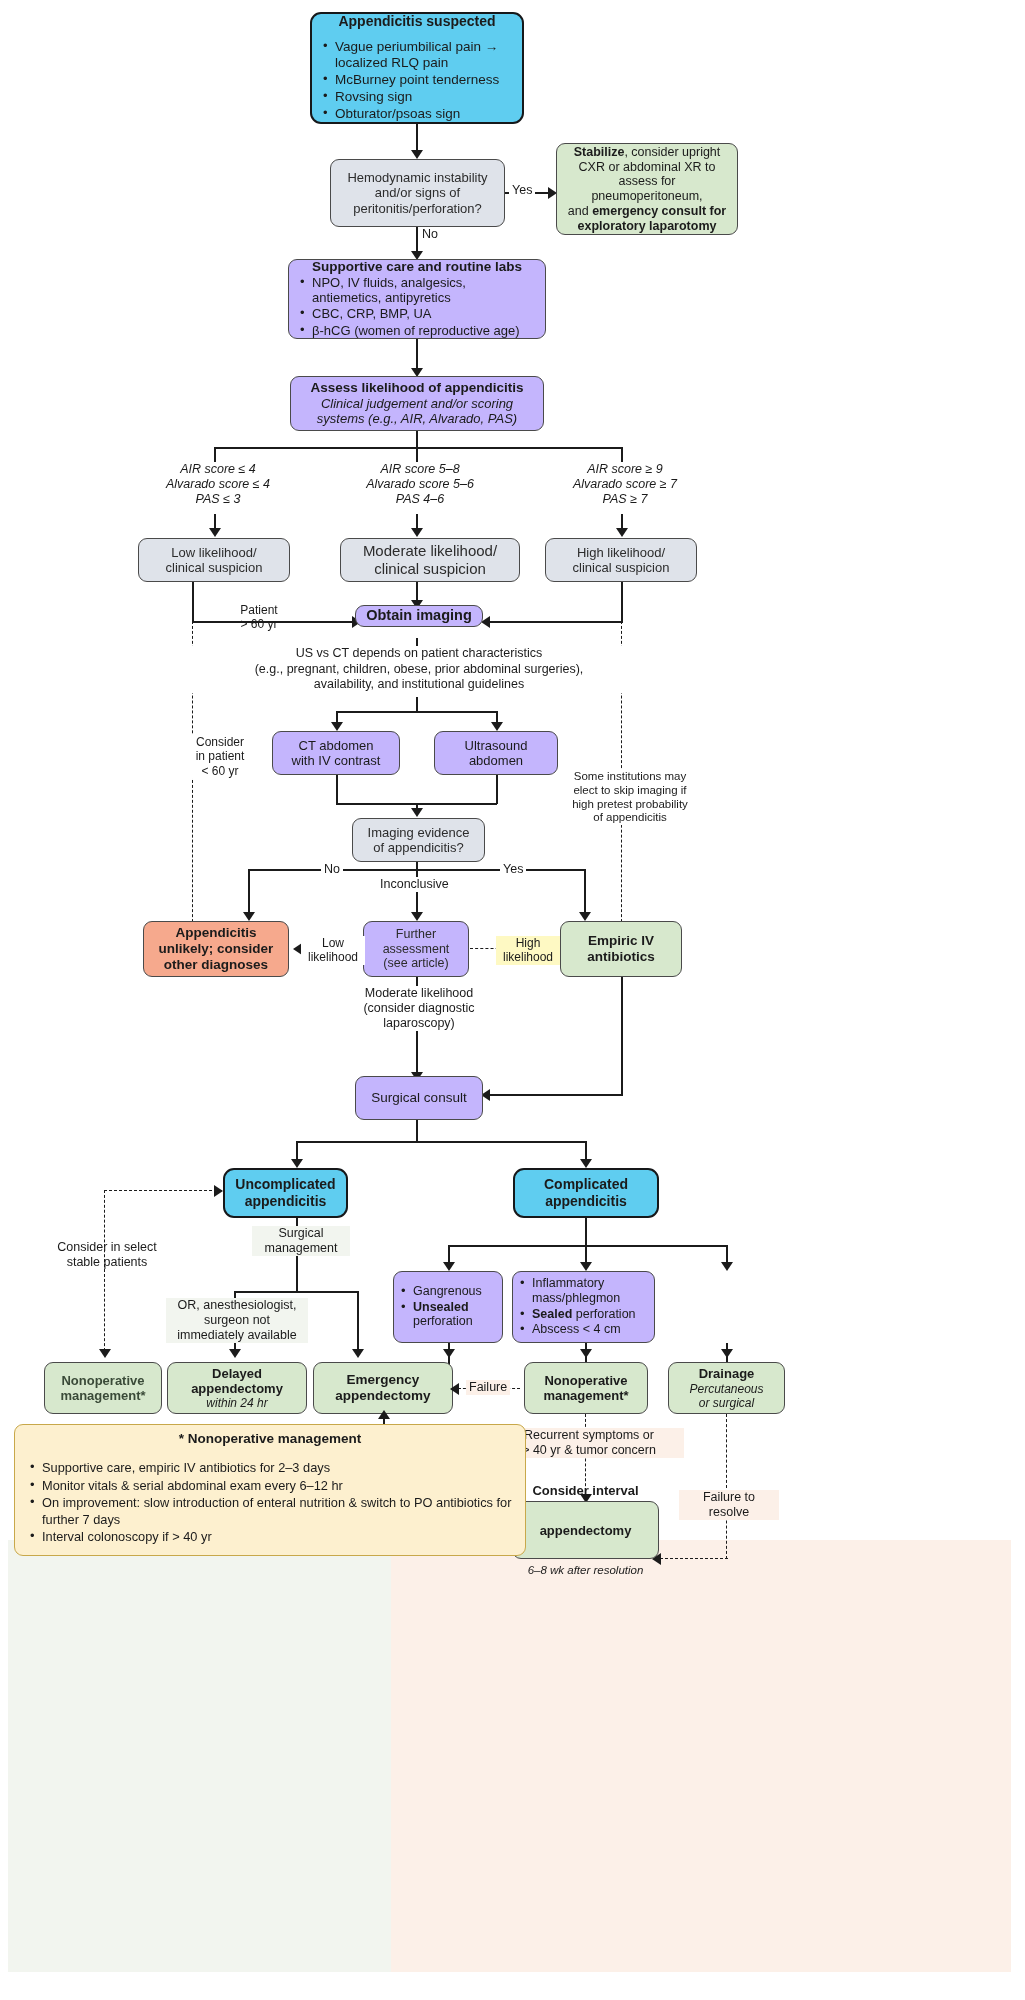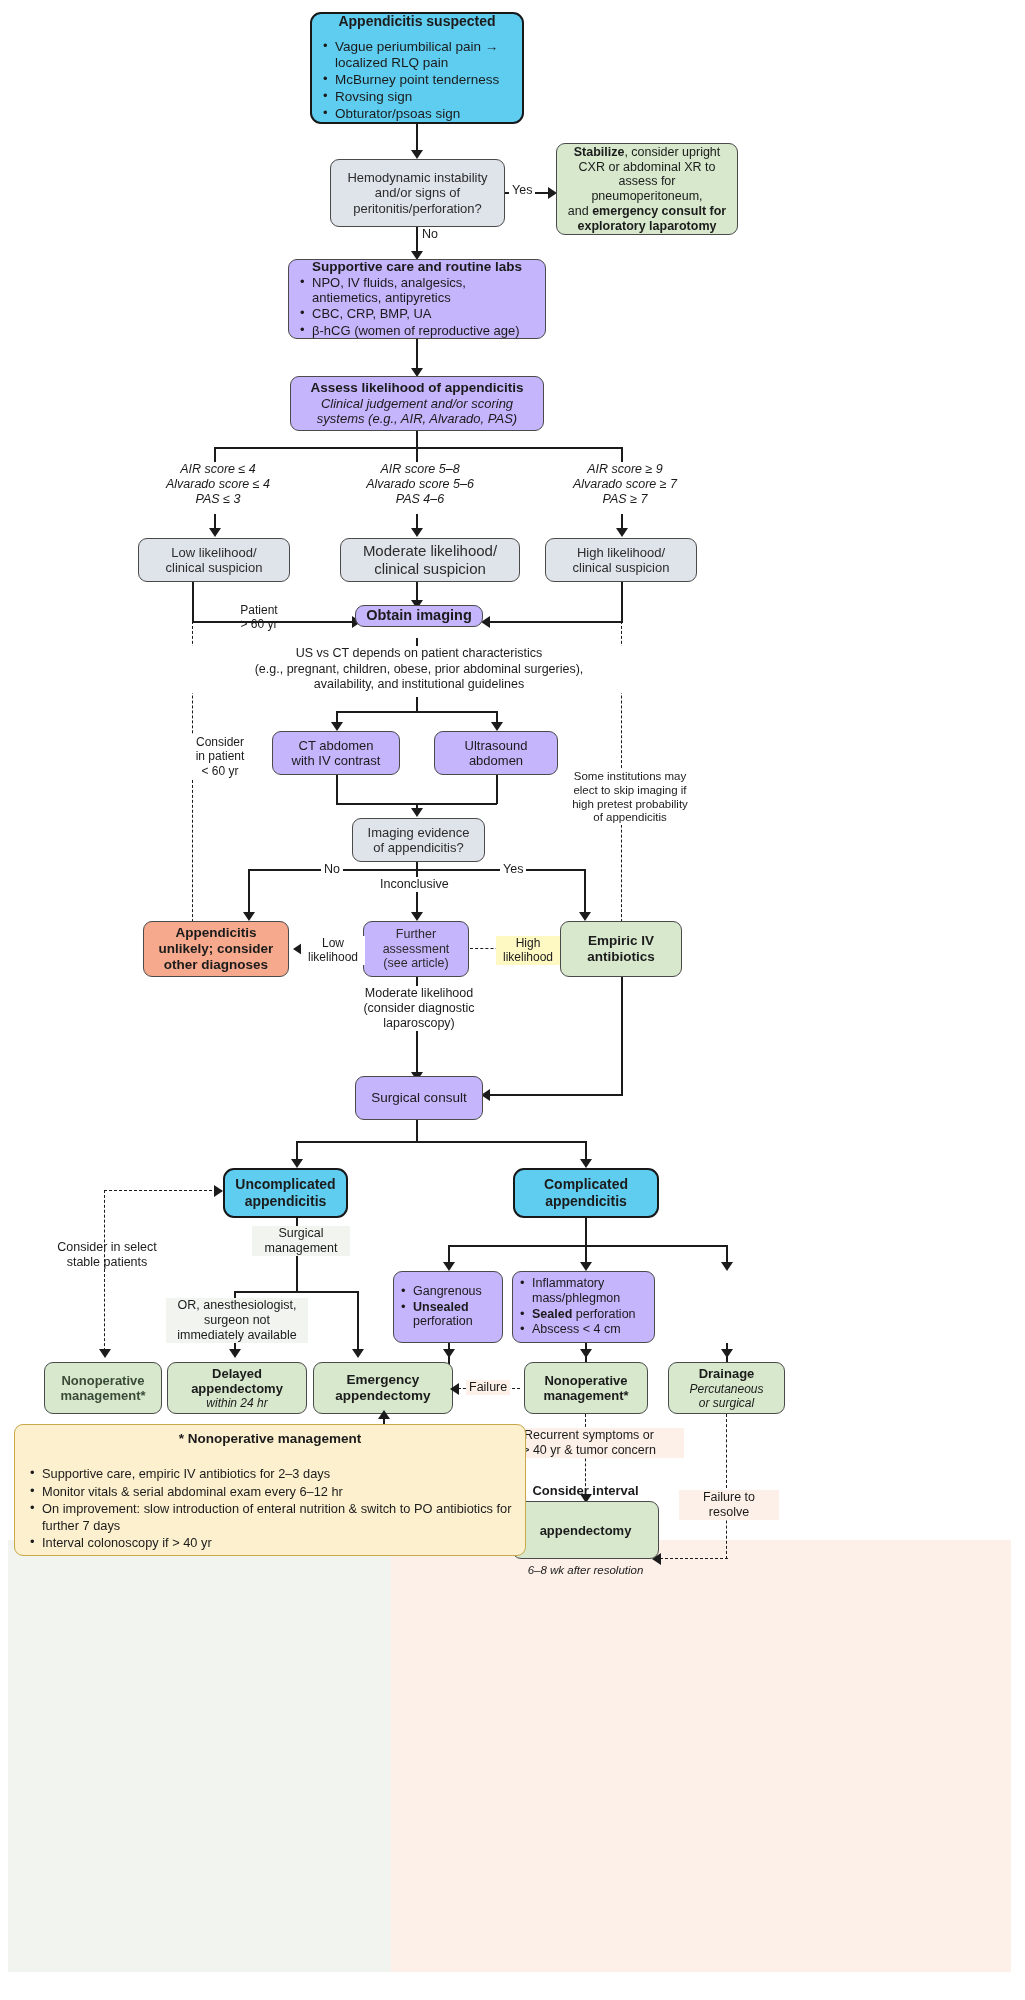--- a/index.html
+++ b/index.html
@@ -405,21 +405,21 @@
   <div class="ln vl" style="left:383px;top:1414px;height:110px;"></div>
   <div class="ar ar-u" style="left:378px;top:1410px;"></div>
 
   <div class="node green" style="left:512px;top:1501px;width:147px;height:58px;font-size:13px;gap:25px;">
     <div class="b">Consider interval</div>
     <div class="b">appendectomy</div>
     <div class="it" style="font-size:11.5px;">6–8 wk after resolution</div>
   </div>
 
   <div class="node cream" style="left:14px;top:1424px;width:512px;height:132px;padding:6px 12px;align-items:stretch;justify-content:flex-start;font-size:13px;">
-    <div class="b" style="text-align:center;font-size:13.5px;margin-bottom:19px;">* Nonoperative management</div>
+    <div class="b" style="text-align:center;font-size:13.5px;margin-bottom:13px;">* Nonoperative management</div>
     <ul style="font-size:12.8px;line-height:1.3;">
       <li>Supportive care, empiric IV antibiotics for 2–3 days</li>
       <li>Monitor vitals &amp; serial abdominal exam every 6–12 hr</li>
       <li>On improvement: slow introduction of enteral nutrition &amp; switch to PO antibiotics for further 7 days</li>
       <li>Interval colonoscopy if &gt; 40 yr</li>
     </ul>
   </div>
 
 </div>
 

